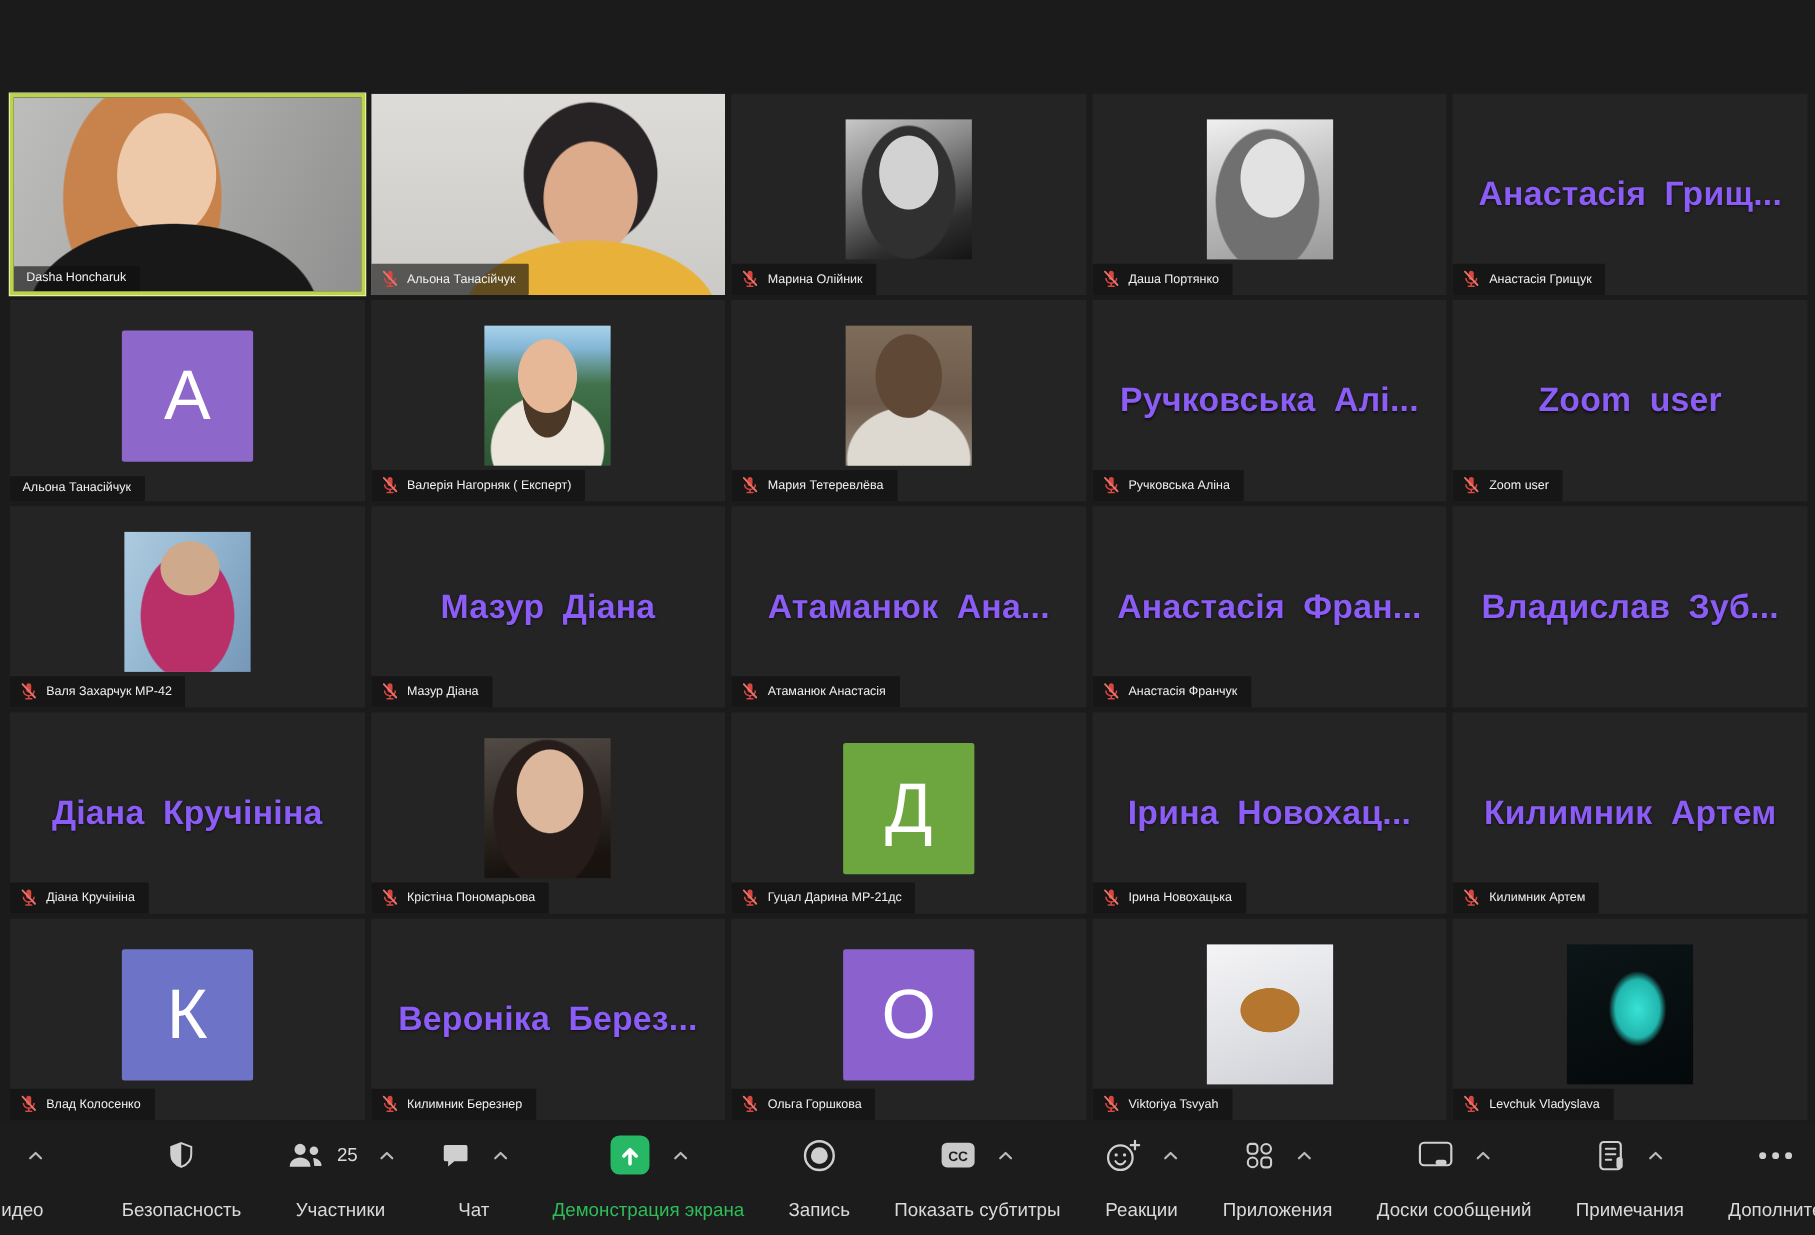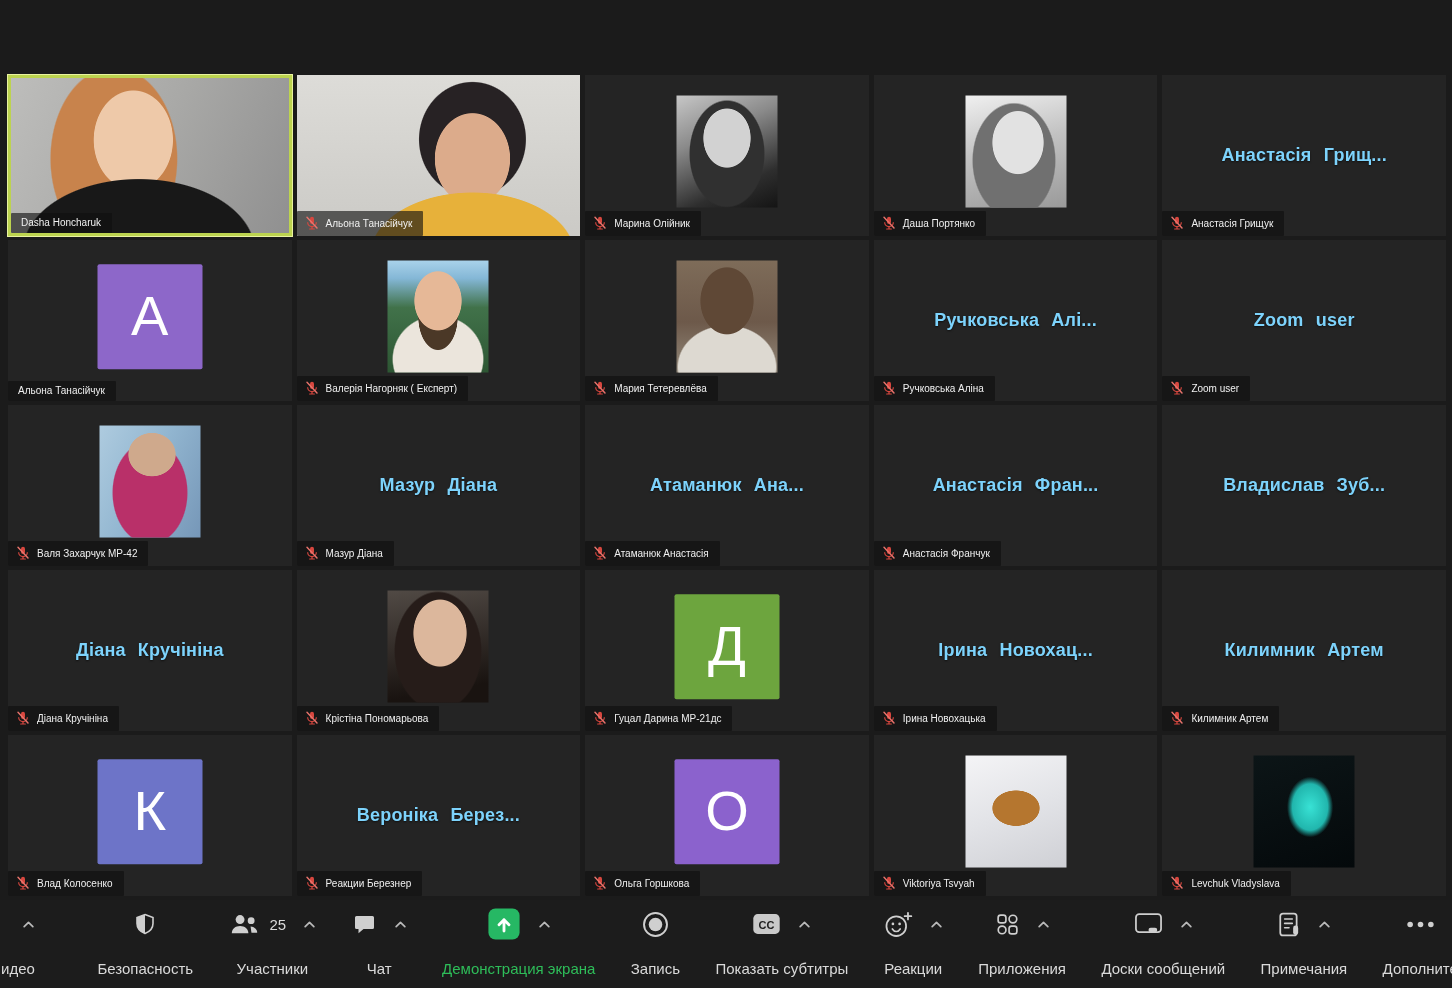--- a/index.html
+++ b/index.html
@@ -31,21 +31,21 @@
     width:101px;height:112px;
   }
   .art-letter{
     position:absolute;left:50%;top:50%;transform:translate(-50%,-54%);
     width:105px;height:105px;border-radius:2px;
     display:flex;align-items:center;justify-content:center;
     font-size:56px;font-weight:400;color:#fff;line-height:1;
   }
   .center-name{
     position:absolute;inset:0;display:flex;align-items:center;justify-content:center;
-    font-size:18px;font-weight:700;color:#7dd3fc;word-spacing:7px;letter-spacing:.2px;
+    font-size:27px;font-weight:700;color:#8b5cf6;word-spacing:7px;letter-spacing:.2px;
     text-shadow:0 1px 2px rgba(0,0,0,.6);white-space:nowrap;
   }
   .nameplate{
     position:absolute;left:0;bottom:0;max-width:96%;
     display:flex;align-items:center;gap:6px;
     background:rgba(14,14,14,.62);
     padding:4px 11px 5px 7px;border-radius:1px;
     font-size:10px;color:#f0f0f0;white-space:nowrap;
   }
   .nameplate.no-mic{padding-left:10px;}
@@ -361,21 +361,21 @@
       <div class="center-name">Вероніка Берез...</div>
       <div class="nameplate">
         <span class="mic">
           <svg viewBox="0 0 24 24">
             <rect x="9" y="2.5" width="6" height="11" rx="3" fill="#d8473f"></rect>
             <path d="M5.5 11a6.5 6.5 0 0 0 13 0" fill="none" stroke="#d8473f" stroke-width="1.8"></path>
             <path d="M12 17.5V21M8.5 21h7" stroke="#d8473f" stroke-width="1.8" stroke-linecap="round" fill="none"></path>
             <path d="M4.5 3.5l15 16" stroke="#e8736c" stroke-width="2.2" stroke-linecap="round"></path>
           </svg>
         </span>
-        <span class="plate-label">Реакции Березнер</span>
+        <span class="plate-label">Килимник Березнер</span>
       </div>
     </div>
     <div class="tile">
       <div class="art-letter" style="background:#8b62cd">О</div>
       <div class="nameplate">
         <span class="mic">
           <svg viewBox="0 0 24 24">
             <rect x="9" y="2.5" width="6" height="11" rx="3" fill="#d8473f"></rect>
             <path d="M5.5 11a6.5 6.5 0 0 0 13 0" fill="none" stroke="#d8473f" stroke-width="1.8"></path>
             <path d="M12 17.5V21M8.5 21h7" stroke="#d8473f" stroke-width="1.8" stroke-linecap="round" fill="none"></path>

